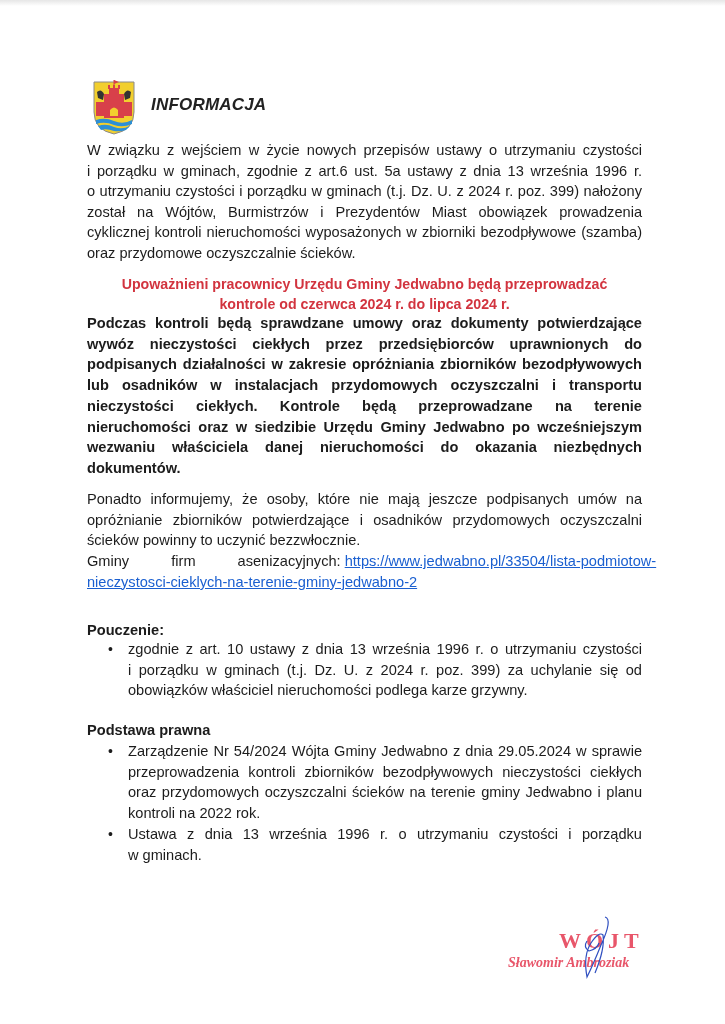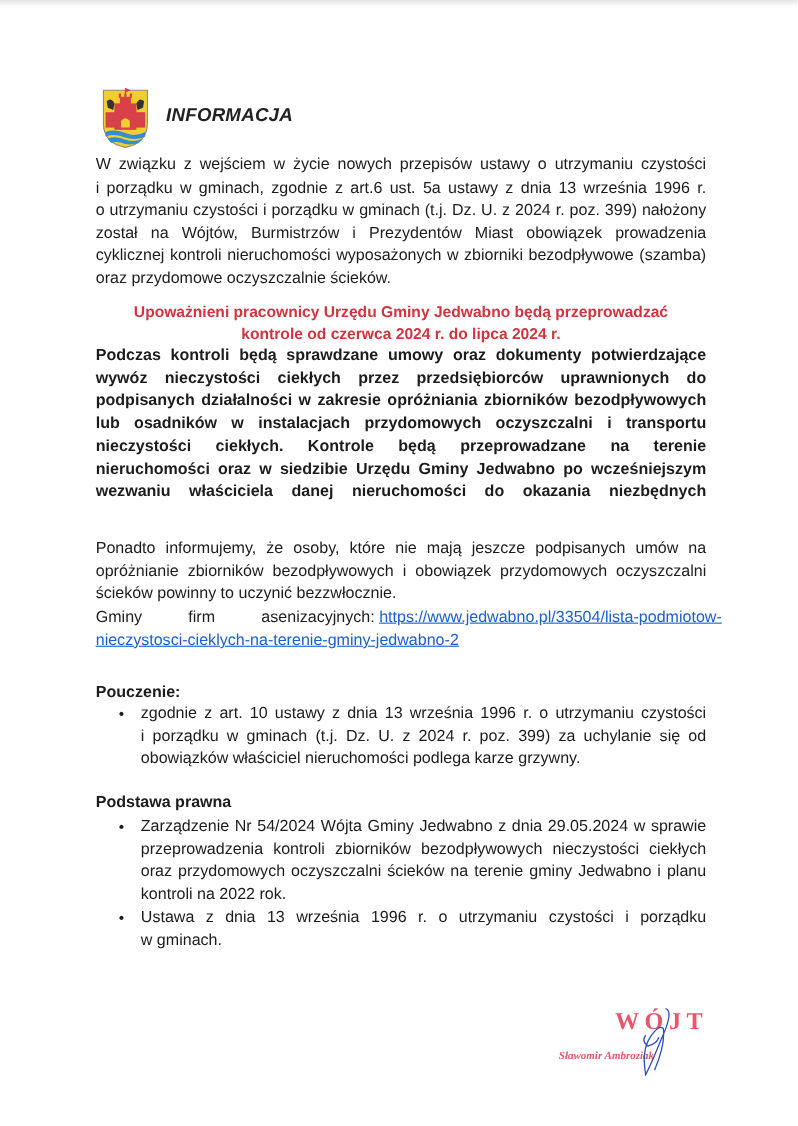--- a/index.html
+++ b/index.html
@@ -21,22 +21,22 @@
   .link { color: #1a5fd0; text-decoration: underline; margin-top: 28px; }
   .heading { position: absolute; left: 87px; font-weight: bold; font-size: 14.6px; }
   .h-pou { top: 622px; }
   .h-pod { top: 722px; }
   .list { position: absolute; left: 87px; width: 555px; font-size: 14.6px; line-height: 20.7px; }
   .list .item { position: relative; padding-left: 41px; }
   .list .bullet { position: absolute; left: 21px; top: 0; font-size: 14px; }
   .l1 { top: 639px; }
   .l2 { top: 741px; }
   .sig { position: absolute; left: 505px; top: 915px; width: 180px; height: 70px; }
-  .wojt { position: absolute; left: 54px; top: 0; font-family: "Liberation Serif", serif; font-weight: bold; color: #e8566a; font-size: 22px; letter-spacing: 5px; }
-  .name { position: absolute; left: 3px; top: 40px; font-family: "Liberation Serif", serif; font-style: italic; font-weight: bold; color: #e8566a; font-size: 10px; }
+  .wojt { position: absolute; left: 54px; top: 13px; font-family: "Liberation Serif", serif; font-weight: bold; color: #e8566a; font-size: 22px; letter-spacing: 5px; }
+  .name { position: absolute; left: 3px; top: 40px; font-family: "Liberation Serif", serif; font-style: italic; font-weight: bold; color: #e8566a; font-size: 14px; }
   .scribble { position: absolute; left: 0; top: 0; }
 </style>
 </head>
 <body>
 
 <div class="topshade"></div>
 
 <svg class="crest" viewBox="0 0 44 55">
   <path d="M2 2 H42 V32 Q42 50 22 54 Q2 50 2 32 Z" fill="#f2cf2e" stroke="#8a8a8a" stroke-width="1"></path>
   <rect x="12" y="14" width="20" height="24" fill="#d8404a"></rect>
@@ -70,25 +70,26 @@
 </div>
 
 <div class="block bold">
   <span class="line">Podczas kontroli będą sprawdzane umowy oraz dokumenty potwierdzające</span>
   <span class="line">wywóz nieczystości ciekłych przez przedsiębiorców uprawnionych do</span>
   <span class="line">podpisanych działalności w zakresie opróżniania zbiorników bezodpływowych</span>
   <span class="line">lub osadników w instalacjach przydomowych oczyszczalni i transportu</span>
   <span class="line">nieczystości ciekłych. Kontrole będą przeprowadzane na terenie</span>
   <span class="line">nieruchomości oraz w siedzibie Urzędu Gminy Jedwabno po wcześniejszym</span>
   <span class="line">wezwaniu właściciela danej nieruchomości do okazania niezbędnych</span>
+  <span class="line last">dokumentów.</span>
 </div>
 
 <div class="block p3">
   <span class="line">Ponadto informujemy, że osoby, które nie mają jeszcze podpisanych umów na</span>
-  <span class="line">opróżnianie zbiorników bezodpływowych i obowiązek przydomowych oczyszczalni</span>
+  <span class="line">opróżnianie zbiorników potwierdzające i osadników przydomowych oczyszczalni</span>
   <span class="line last">ścieków powinny to uczynić bezzwłocznie.</span>
   <span class="line">
     <span style="word-spacing:38px;">Gminy firm asenizacyjnych:</span>
     <a class="link">https://www.jedwabno.pl/33504/lista-podmiotow-</a>
   </span>
   <span class="line last"><a class="link">nieczystosci-cieklych-na-terenie-gminy-jedwabno-2</a></span>
 </div>
 
 <div class="heading h-pou">Pouczenie:</div>
 <div class="list l1">

